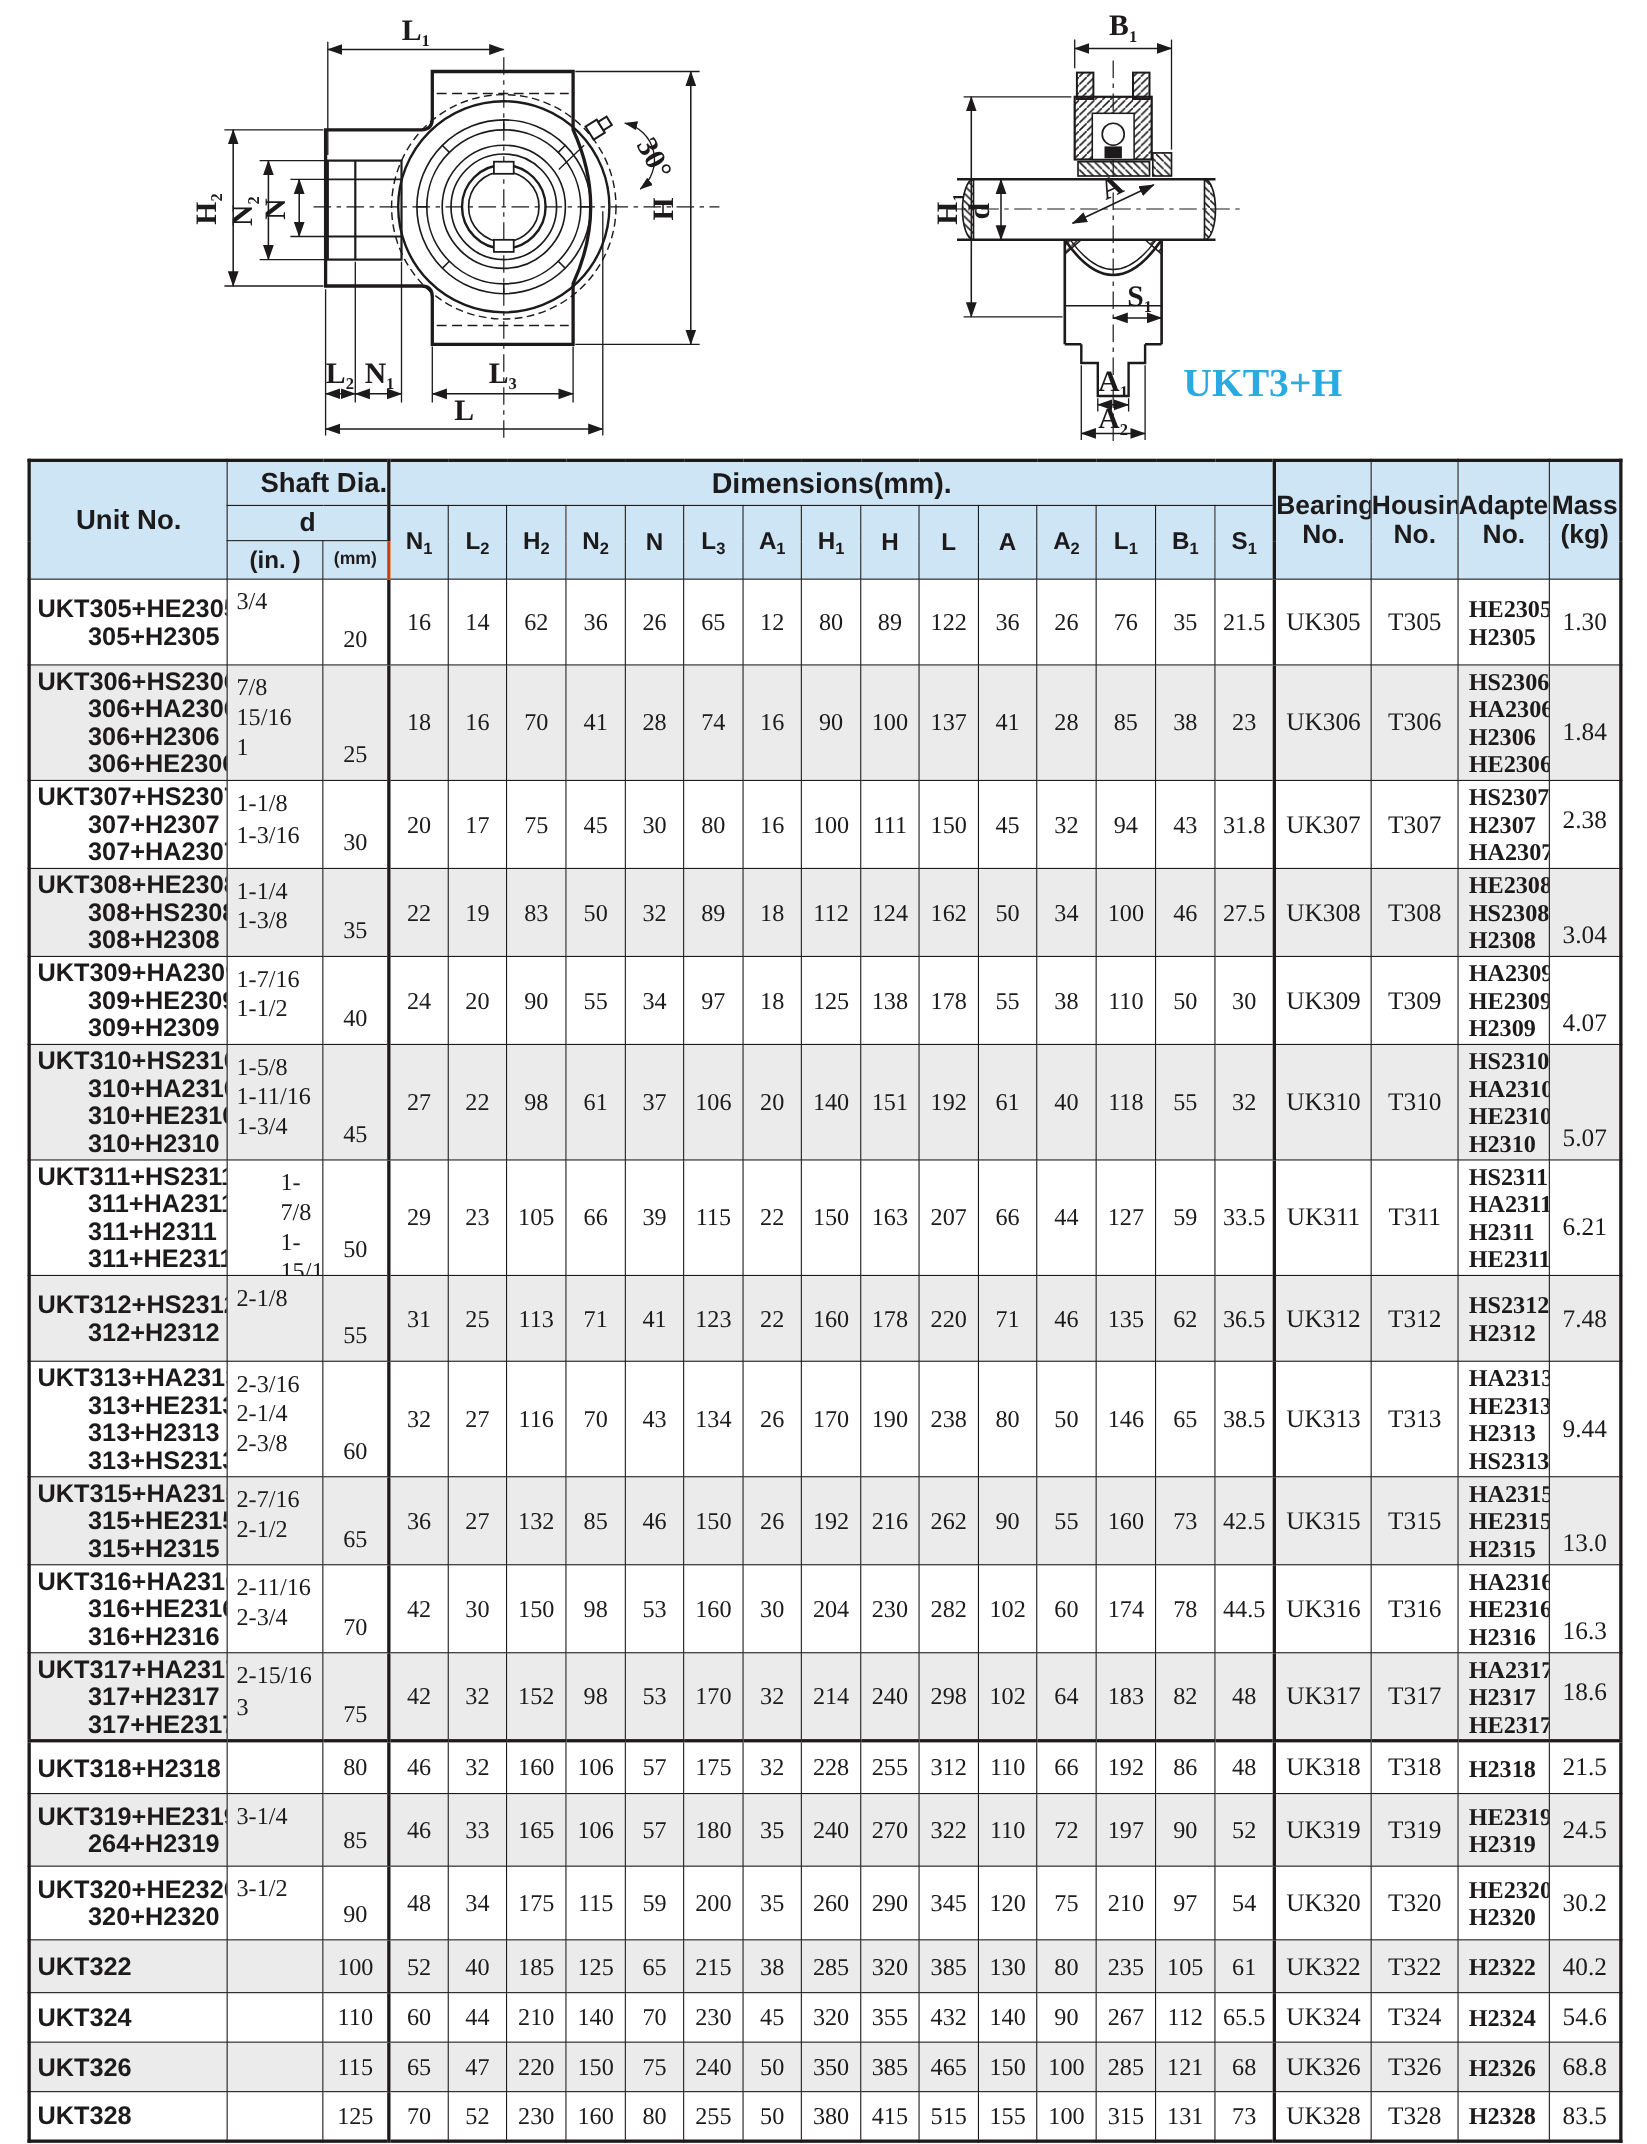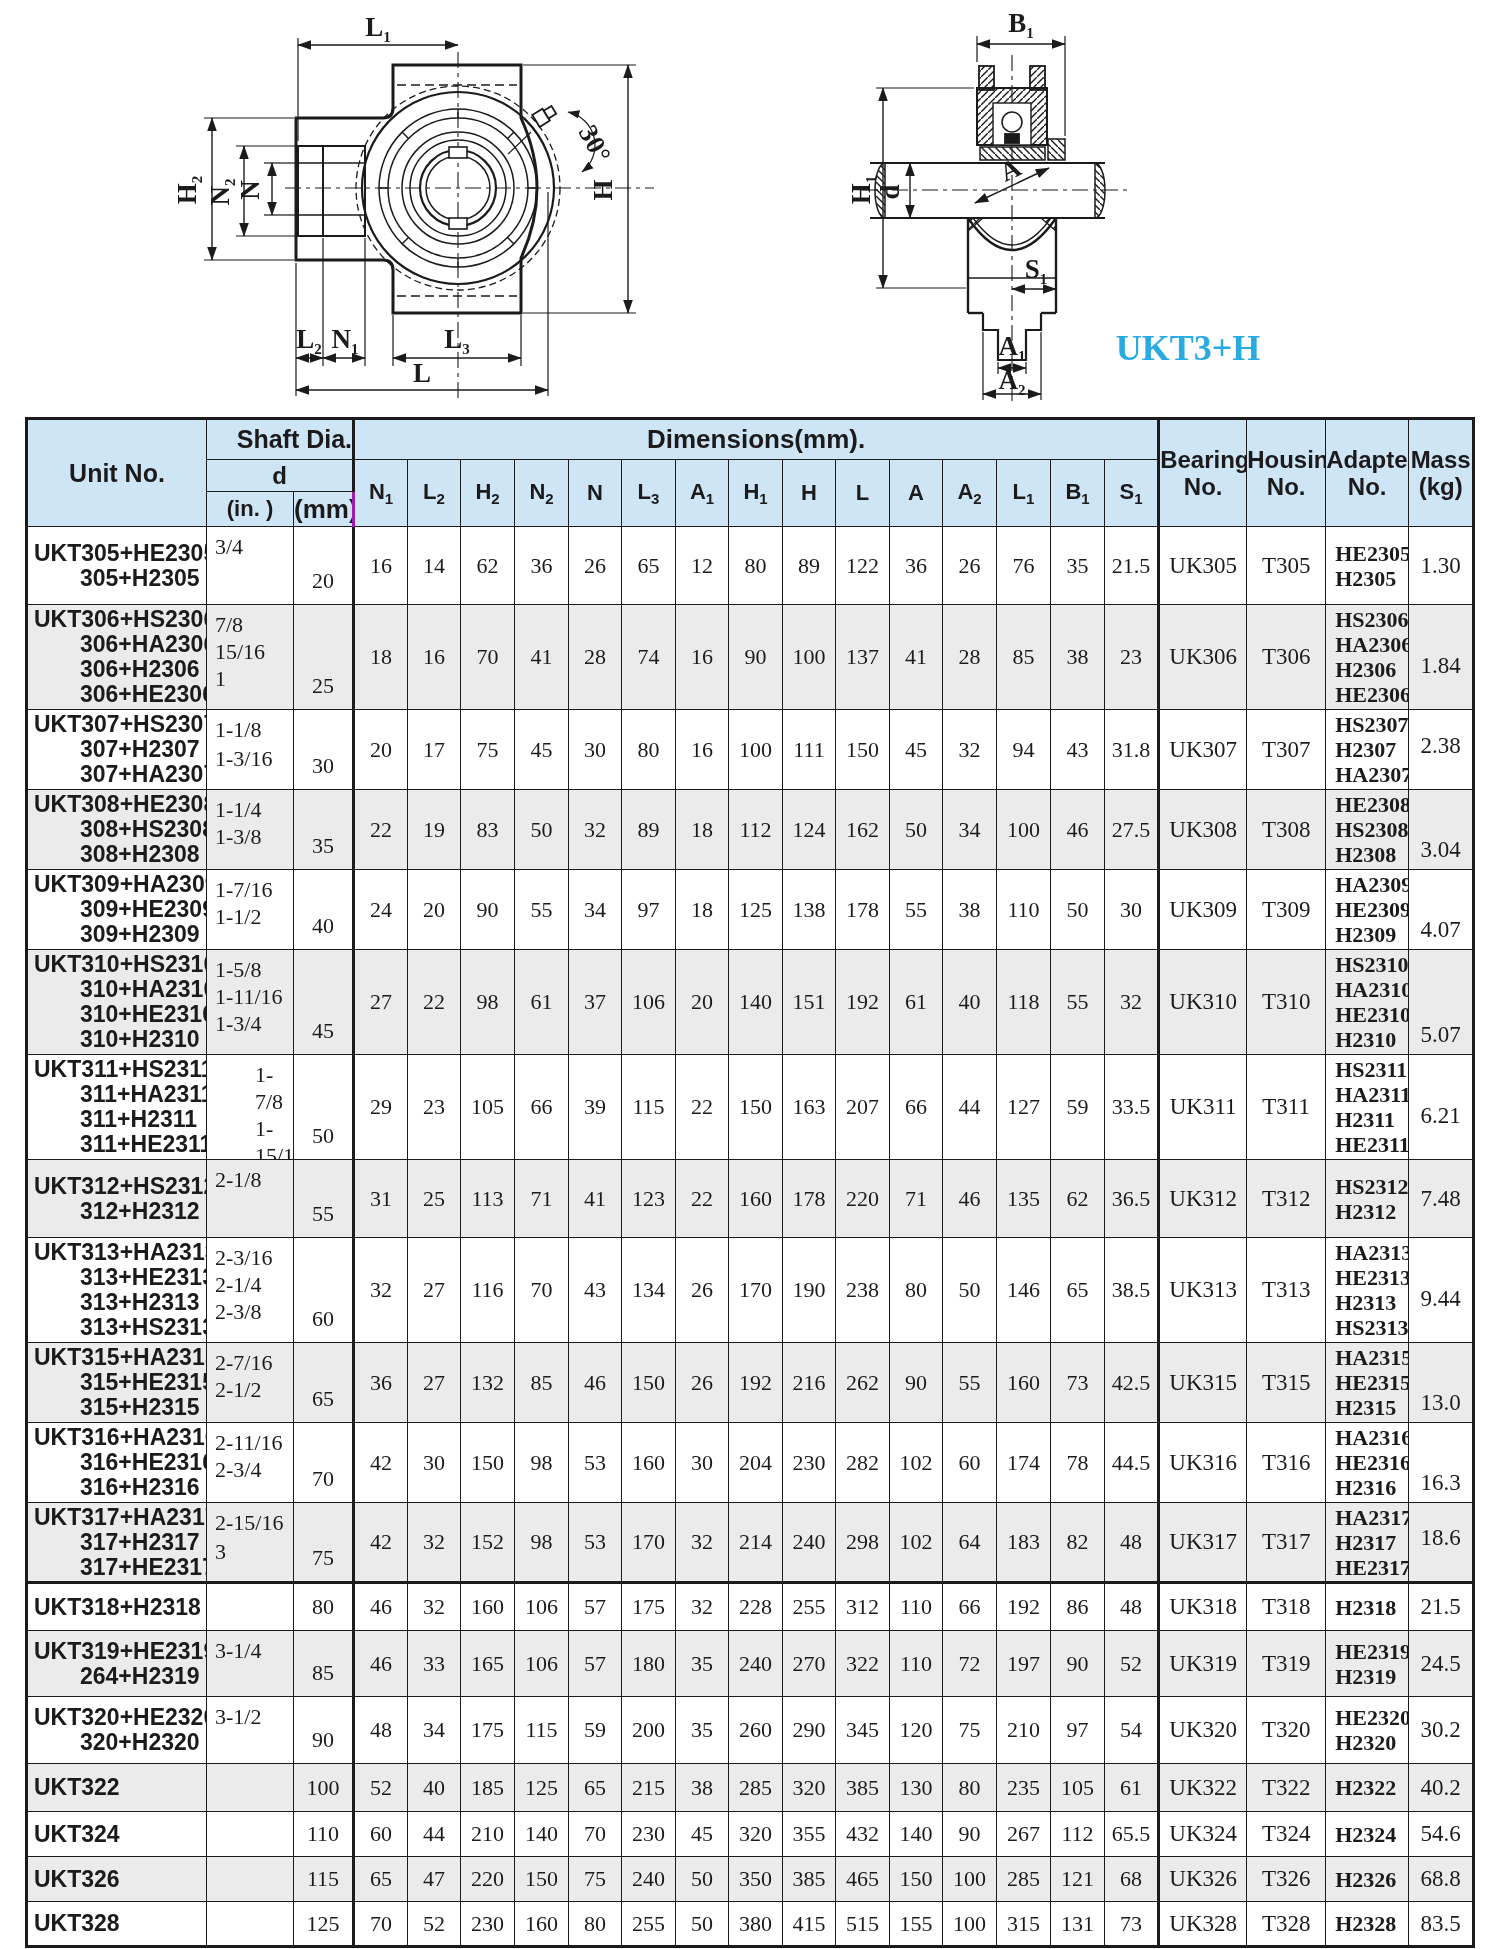--- a/index.html
+++ b/index.html
@@ -1,34 +1,34 @@
 <!DOCTYPE html>
 <html><head>
 <meta charset="utf-8">
 <style>
   * { margin:0; padding:0; box-sizing:border-box; }
   html,body { width:1497px; height:1949px; background:#fff; overflow:hidden; position:relative;
     font-family:"Liberation Sans", sans-serif; color:#1c1a1b; }
   .drawing { position:absolute; }
   #front-view { left:138px; top:0; }
   #side-view  { left:680px; top:0; }
-  .title-block { position:absolute; left:968px; top:332px; width:440px; text-align:center;
+  .title-block { position:absolute; left:928px; top:332px; width:440px; text-align:center;
     font-family:"Liberation Serif", serif; font-weight:bold; line-height:33px; }
   .title-line1 { font-size:36px; }
   .title-line2 { font-size:34px; }
   
   table.spec { position:absolute; left:25px; top:417px; width:1447px; table-layout:fixed;
     border-collapse:collapse; border:3px solid #1c1a1b; }
   th,td { border:1.5px solid #1c1a1b; overflow:hidden; }
   thead th { background:#cde5f4; font-weight:700; text-align:center; vertical-align:middle; }
   th.h-unit { font-size:25px;margin-top:28px; }
   th.h-shaft { font-size:25px; height:41px; border-right:3px solid #1c1a1b;text-align:right; }
   th.h-d { font-size:24px; height:32px; border-right:3px solid #1c1a1b; }
   th.h-in { font-size:22px; height:35px; font-weight:700; }
-  th.h-mm { font-size:26px; font-weight:700; border-right:3px solid #a21caf; }
+  th.h-mm { font-size:16px; font-weight:700; border-right:3px solid #c2410c; }
   th.h-dims { font-size:26px; font-weight:600; border-right:3px solid #1c1a1b; }
   th.dimcol { font-size:22px; }
   th.dimcol sub, .svg-sub { font-size:15px; }
   th.dimcol sub { vertical-align:-5px; }
   th.h-right2 { font-size:24px; line-height:27px; }
   th.h-s1edge { border-right:3px solid #1c1a1b; }
   tbody td { font-family:"Liberation Serif", serif; font-size:22px; text-align:center; vertical-align:middle; }
   tbody tr.alt td { background:#ebebeb; }
   tbody tr.thick-top td { border-top:3px solid #1c1a1b; }
   td.cell-unit { font-family:"Liberation Sans", sans-serif; font-weight:700; font-size:23px;

